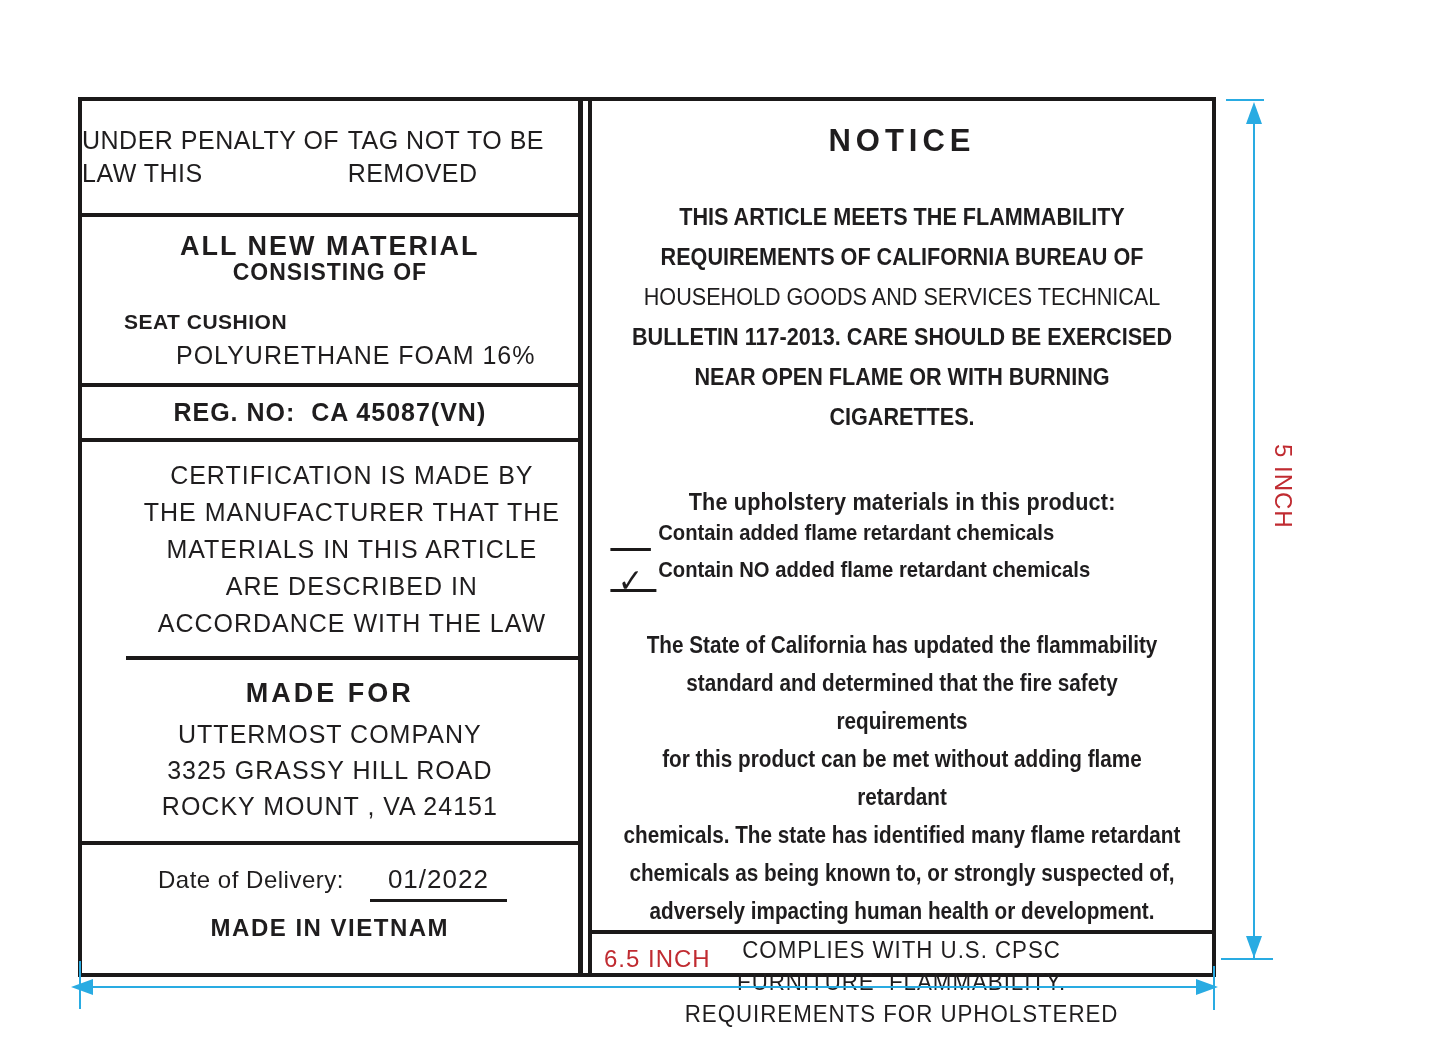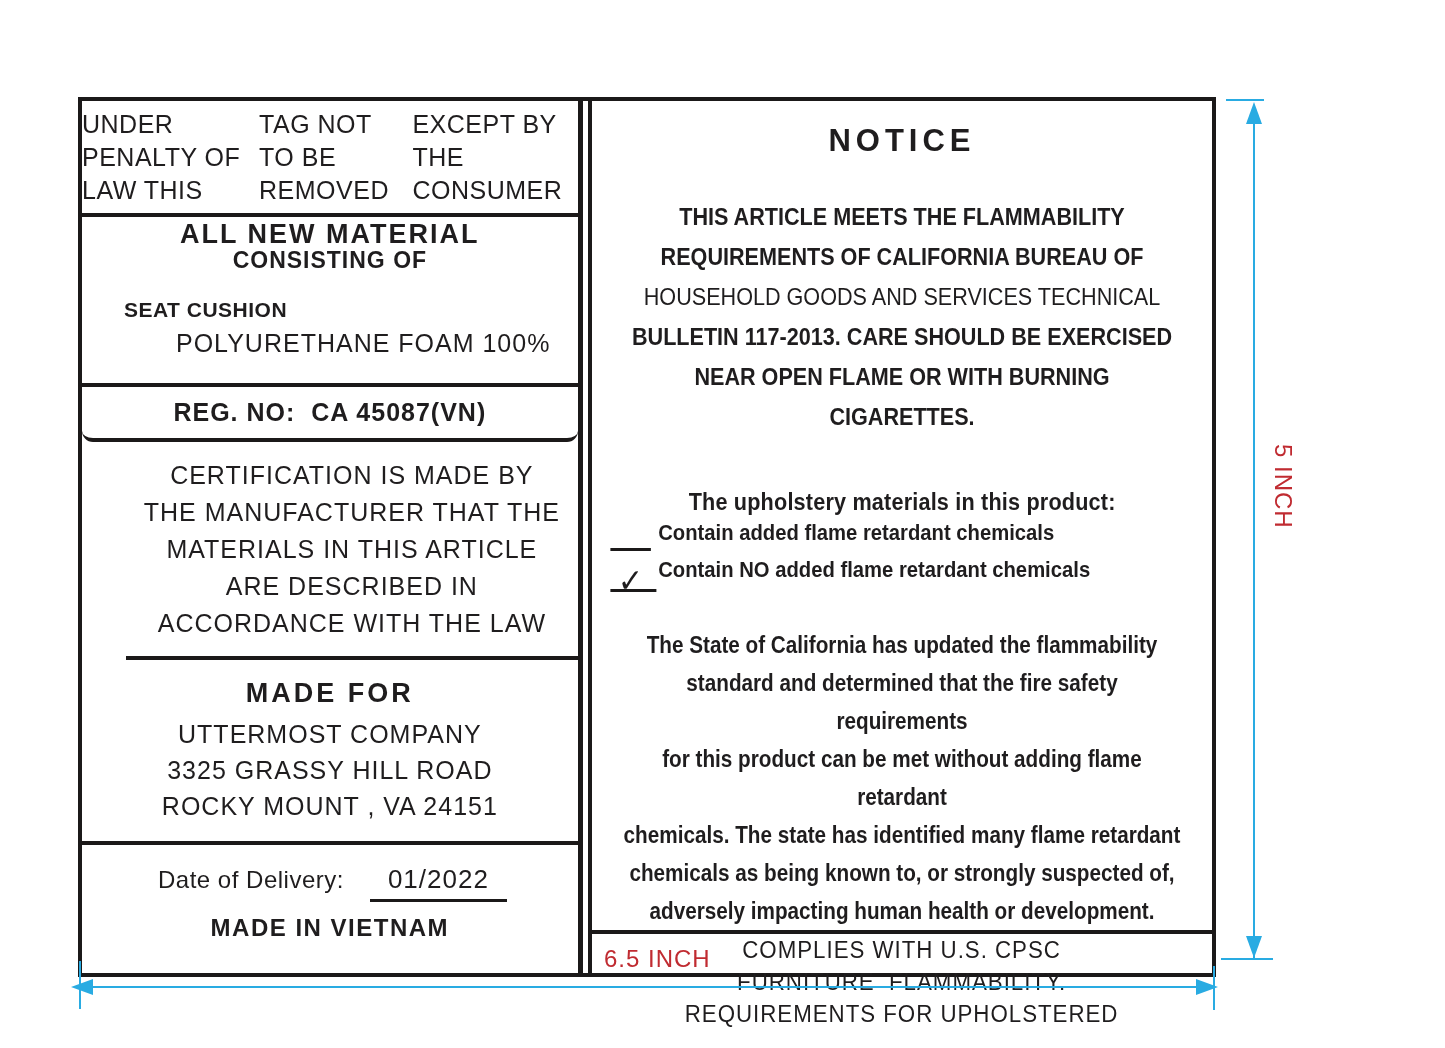--- a/index.html
+++ b/index.html
@@ -14,27 +14,27 @@
   }
   .col-left{width:566px;border-right:5px solid #1b1919;box-sizing:border-box;display:flex;flex-direction:column;}
   .col-gap{width:6px;}
   .col-right{flex:1;border-left:4px solid #1b1919;box-sizing:border-box;display:flex;flex-direction:column;}
   .sec{box-sizing:border-box;}
   .bb{border-bottom:4px solid #1b1919;}
   .pre{white-space:pre;}
   
   .sec-penalty{height:116px;display:flex;flex-direction:row;justify-content:center;align-items:center;
     font-size:25px;line-height:33px;letter-spacing:.5px;}
-  .sec-material{height:170px;padding-top:2px;}
+  .sec-material{height:170px;padding-top:14px;}
   .mat-title{text-align:center;font-weight:bold;font-size:27px;letter-spacing:2px;line-height:30px;}
   .mat-sub{text-align:center;font-weight:bold;font-size:23px;letter-spacing:1px;line-height:23px;}
   .mat-item{font-weight:bold;font-size:21px;padding-left:42px;margin-top:26px;letter-spacing:.5px;}
   .mat-content{font-size:25px;padding-left:94px;margin-top:7px;letter-spacing:1px;}
   .sec-regno{height:55px;display:flex;align-items:center;justify-content:center;
-    font-weight:bold;font-size:25px;letter-spacing:1px;border-radius:11px;}
+    font-weight:bold;font-size:25px;letter-spacing:1px;}
   .sec-cert{height:218px;display:flex;flex-direction:column;justify-content:center;align-items:center;
     font-size:25px;line-height:37px;letter-spacing:1px;margin-left:44px;}
   .sec-madefor{height:185px;padding-top:17px;text-align:center;}
   .mf-title{font-weight:bold;font-size:27px;letter-spacing:3px;line-height:32px;margin-bottom:7px;}
   .mf-line{font-size:25px;line-height:36px;letter-spacing:1px;}
   .sec-delivery{flex:1;padding-top:19px;border-radius:19px;}
   .dod-row{display:flex;align-items:baseline;padding-left:76px;}
   .dod-label{font-size:24px;letter-spacing:.5px;}
   .dod-date{font-size:26px;margin-left:26px;border-bottom:3px solid #1b1919;padding:0 18px 4px 18px;letter-spacing:1px;}
   .made-in{margin-top:12px;text-align:center;font-weight:bold;font-size:24px;letter-spacing:1.5px;}
@@ -75,28 +75,27 @@
 
 <div class="canvas">
 
   <div class="label-box">
 
     <div class="col-left">
 
       <div class="sec sec-penalty bb">
         <div>UNDER PENALTY OF LAW THIS</div>
         <div>TAG NOT TO BE REMOVED</div>
-        <div>EXCEPT BY THE CONSUMER</div>
       </div>
 
       <div class="sec sec-material bb">
         <div class="mat-title">ALL NEW MATERIAL</div>
         <div class="mat-sub">CONSISTING OF</div>
         <div class="mat-item">SEAT CUSHION</div>
-        <div class="mat-content">POLYURETHANE FOAM 100%</div>
+        <div class="mat-content">POLYURETHANE FOAM 16%</div>
       </div>
 
       <div class="sec sec-regno bb pre">REG. NO:  CA 45087(VN)</div>
 
       <div class="sec sec-cert bb">
         <div>CERTIFICATION IS MADE BY</div>
         <div>THE MANUFACTURER THAT THE</div>
         <div>MATERIALS IN THIS ARTICLE</div>
         <div>ARE DESCRIBED IN</div>
         <div>ACCORDANCE WITH THE LAW</div>

